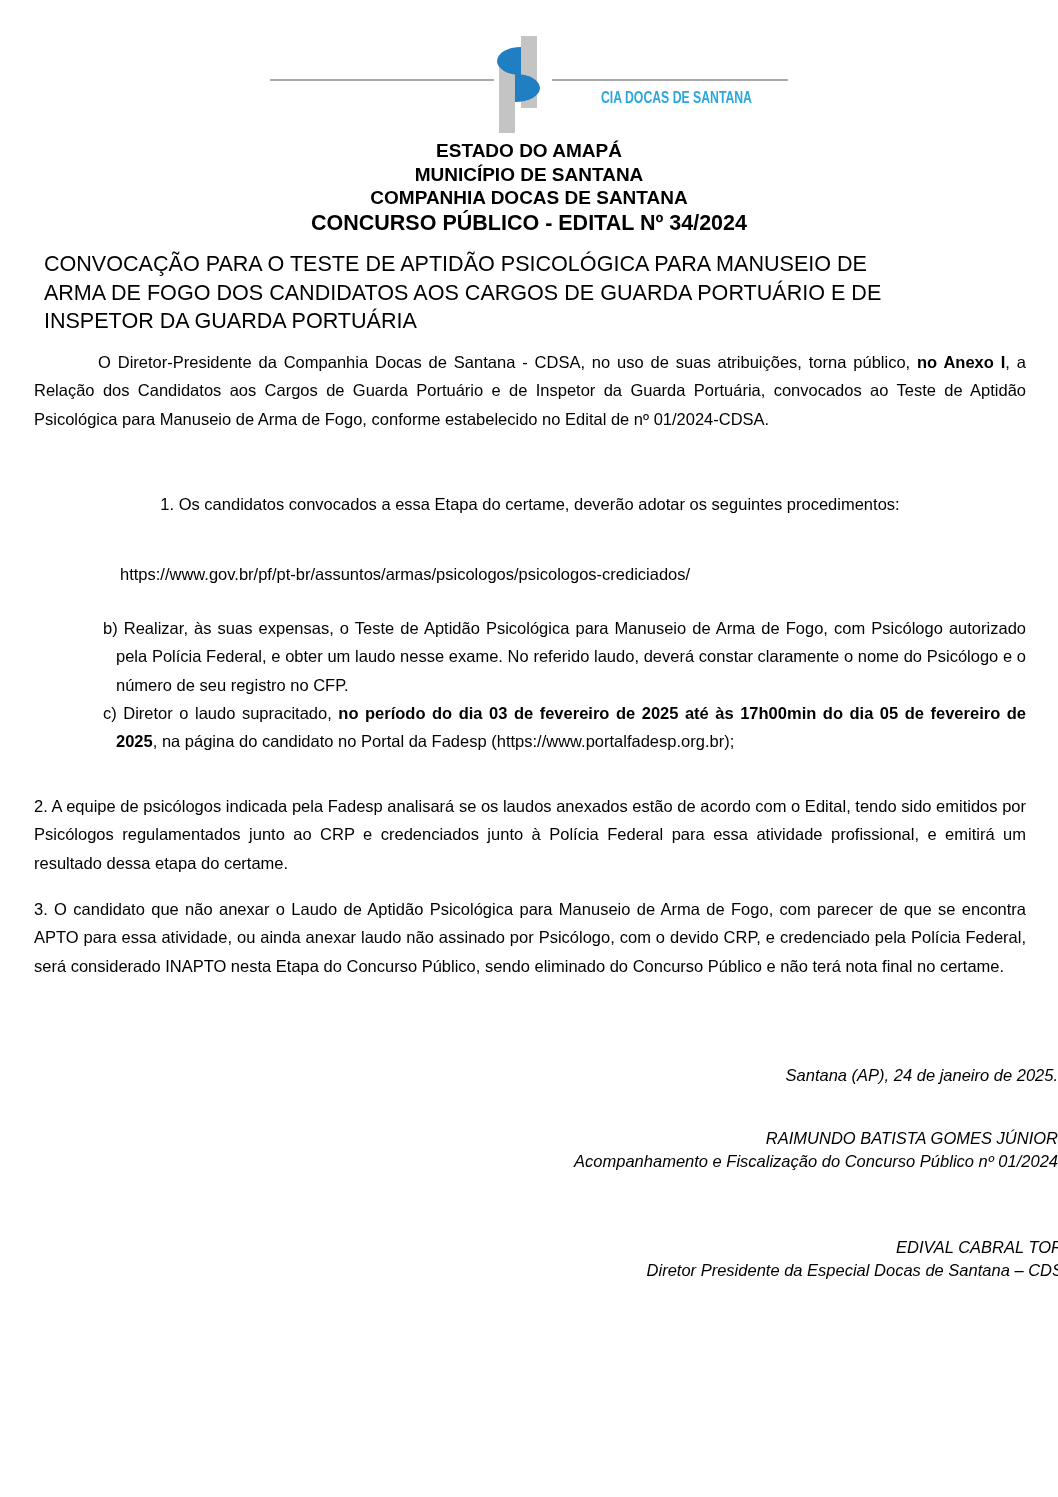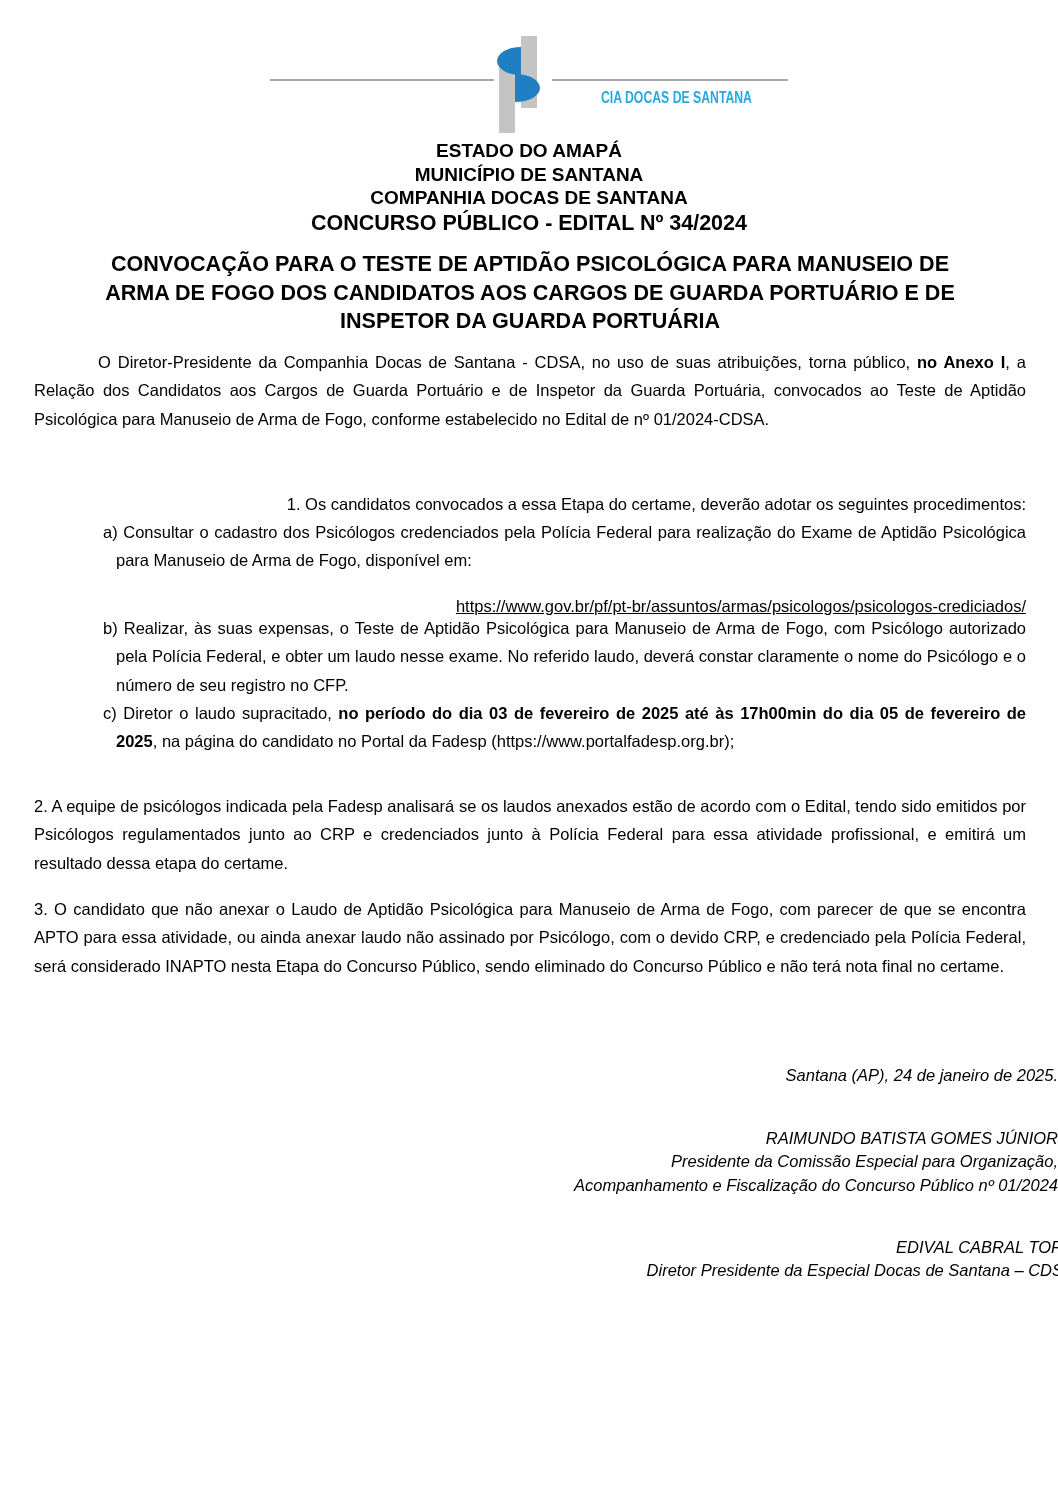--- a/index.html
+++ b/index.html
@@ -19,30 +19,30 @@
   .semi.bottom{left:515px;top:74px;width:25px;height:28px;border-radius:0 100% 100% 0 / 0 50% 50% 0;}
   .logo-brand{
     position:absolute;left:601px;top:88px;font-size:17px;font-weight:bold;color:#29a7df;
     white-space:nowrap;transform:scaleX(0.72);transform-origin:left top;letter-spacing:0px;
   }
   
   .org{position:absolute;left:0;top:139px;width:100%;text-align:center;
        font-size:19px;font-weight:bold;line-height:23.5px;}
   .edital{position:absolute;left:0;top:211px;width:100%;text-align:center;
        font-size:21.5px;font-weight:bold;}
-  .doc-title{position:absolute;left:34px;top:250px;width:992px;text-align:center;
-       font-size:22px;font-weight:bold;line-height:28.5px;}
+  .doc-title{position:absolute;left:34px;top:250px;width:992px;text-align:left;
+       font-size:22px;font-weight:normal;line-height:28.5px;}
   .doc-title .tl{white-space:nowrap;transform:scaleX(0.98);transform-origin:50% 50%;}
   
   .body-text{position:absolute;left:34px;width:992px;font-size:16.5px;line-height:28.3px;
        text-align:justify;}
   .p1{top:348px;text-indent:64px;}
-  .item1{top:490px;text-align:right;}
+  .item1{top:490px;text-align:center;}
   .item-a{top:518px;padding-left:82px;text-indent:-13px;width:910px;}
-  .url-line{top:592px;padding-left:86px;text-align:right;width:906px;text-decoration:underline;}
+  .url-line{top:560px;padding-left:86px;text-align:left;width:906px;}
   .items-bc{top:614px;}
   .hang{padding-left:82px;text-indent:-13px;width:910px;text-align:justify;}
   .p2{top:792px;}
   .p3{top:895px;}
   .b{font-weight:bold;}
   
   .center-line{position:absolute;left:0;width:100%;text-align:right;font-size:16.5px;font-style:italic;}
   .dateline{top:1066px;}
   .sig1{top:1127px;line-height:23.3px;}
   .sig2{top:1236px;line-height:23.3px;margin-left:16px;}
@@ -89,37 +89,35 @@
   <div class="doc-title">
     <div class="tl">CONVOCAÇÃO PARA O TESTE DE APTIDÃO PSICOLÓGICA PARA MANUSEIO DE</div>
     <div class="tl">ARMA DE FOGO DOS CANDIDATOS AOS CARGOS DE GUARDA PORTUÁRIO E DE</div>
     <div class="tl">INSPETOR DA GUARDA PORTUÁRIA</div>
   </div>
 
   <div class="body-text p1"><span>O Diretor-Presidente da Companhia Docas de Santana - CDSA, no uso de suas atribuições, torna público, </span><span class="b">no Anexo I</span><span>, a Relação dos Candidatos aos Cargos de Guarda Portuário e de Inspetor da Guarda Portuária, convocados ao Teste de Aptidão Psicológica para Manuseio de Arma de Fogo, conforme estabelecido no Edital de nº 01/2024-CDSA.</span></div>
 
   <div class="body-text item1">1. Os candidatos convocados a essa Etapa do certame, deverão adotar os seguintes procedimentos:</div>
 
-  <div class="body-text item-a">a) Consultar o cadastro dos Psicólogos credenciados pela Polícia Federal para realização do Exame de Aptidão Psicológica para Manuseio de Arma de Fogo, disponível em:</div>
 
   <div class="body-text url-line">https://www.gov.br/pf/pt-br/assuntos/armas/psicologos/psicologos-crediciados/</div>
 
   <div class="body-text items-bc">
     <div class="hang">b) Realizar, às suas expensas, o Teste de Aptidão Psicológica para Manuseio de Arma de Fogo, com Psicólogo autorizado pela Polícia Federal, e obter um laudo nesse exame. No referido laudo, deverá constar claramente o nome do Psicólogo e o número de seu registro no CFP.</div>
     <div class="hang"><span>c) Diretor o laudo supracitado, </span><span class="b">no período do dia 03 de fevereiro de 2025 até às 17h00min do dia 05 de fevereiro de 2025</span><span>, na página do candidato no Portal da Fadesp (https://www.portalfadesp.org.br);</span></div>
   </div>
 
   <div class="body-text p2">2. A equipe de psicólogos indicada pela Fadesp analisará se os laudos anexados estão de acordo com o Edital, tendo sido emitidos por Psicólogos regulamentados junto ao CRP e credenciados junto à Polícia Federal para essa atividade profissional, e emitirá um resultado dessa etapa do certame.</div>
   <div class="body-text p3">3. O candidato que não anexar o Laudo de Aptidão Psicológica para Manuseio de Arma de Fogo, com parecer de que se encontra APTO para essa atividade, ou ainda anexar laudo não assinado por Psicólogo, com o devido CRP, e credenciado pela Polícia Federal, será considerado INAPTO nesta Etapa do Concurso Público, sendo eliminado do Concurso Público e não terá nota final no certame.</div>
 
   <div class="center-line dateline">Santana (AP), 24 de janeiro de 2025.</div>
 
   <div class="center-line sig1">
     <div>RAIMUNDO BATISTA GOMES JÚNIOR</div>
-    <div>Presidente da Comissão Especial para Organização,</div>
     <div>Acompanhamento e Fiscalização do Concurso Público nº 01/2024</div>
   </div>
 
   <div class="center-line sig2">
     <div>EDIVAL CABRAL TORK</div>
     <div>Diretor Presidente da Especial Docas de Santana – CDSA</div>
   </div>
 
   <div class="realization">
     <div class="real-label">Realização:</div>

